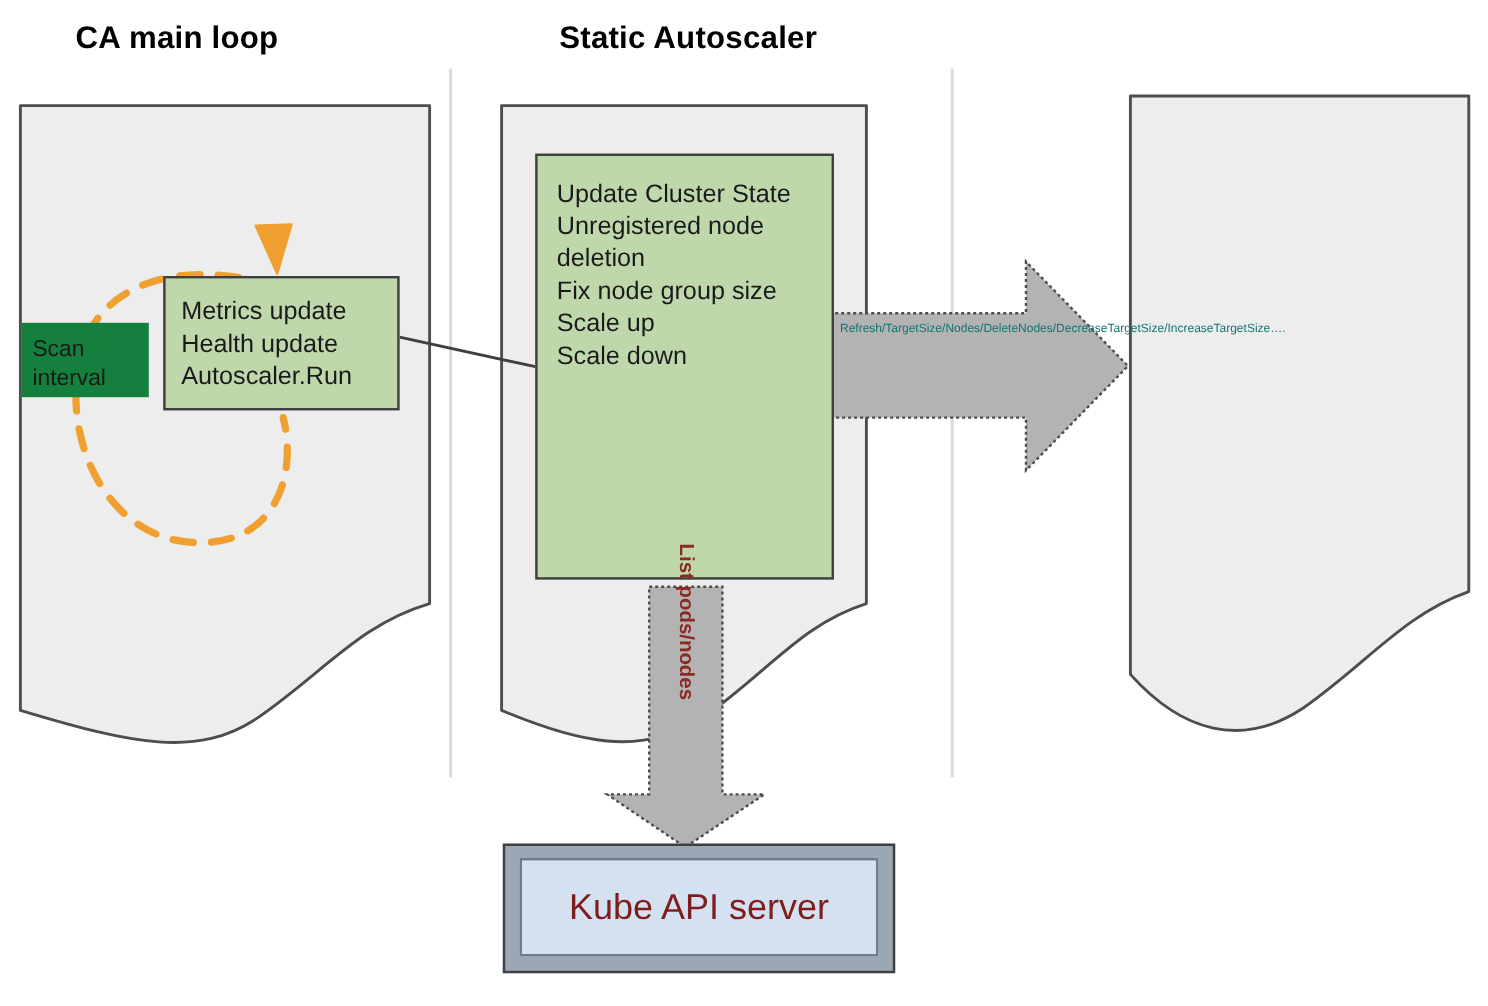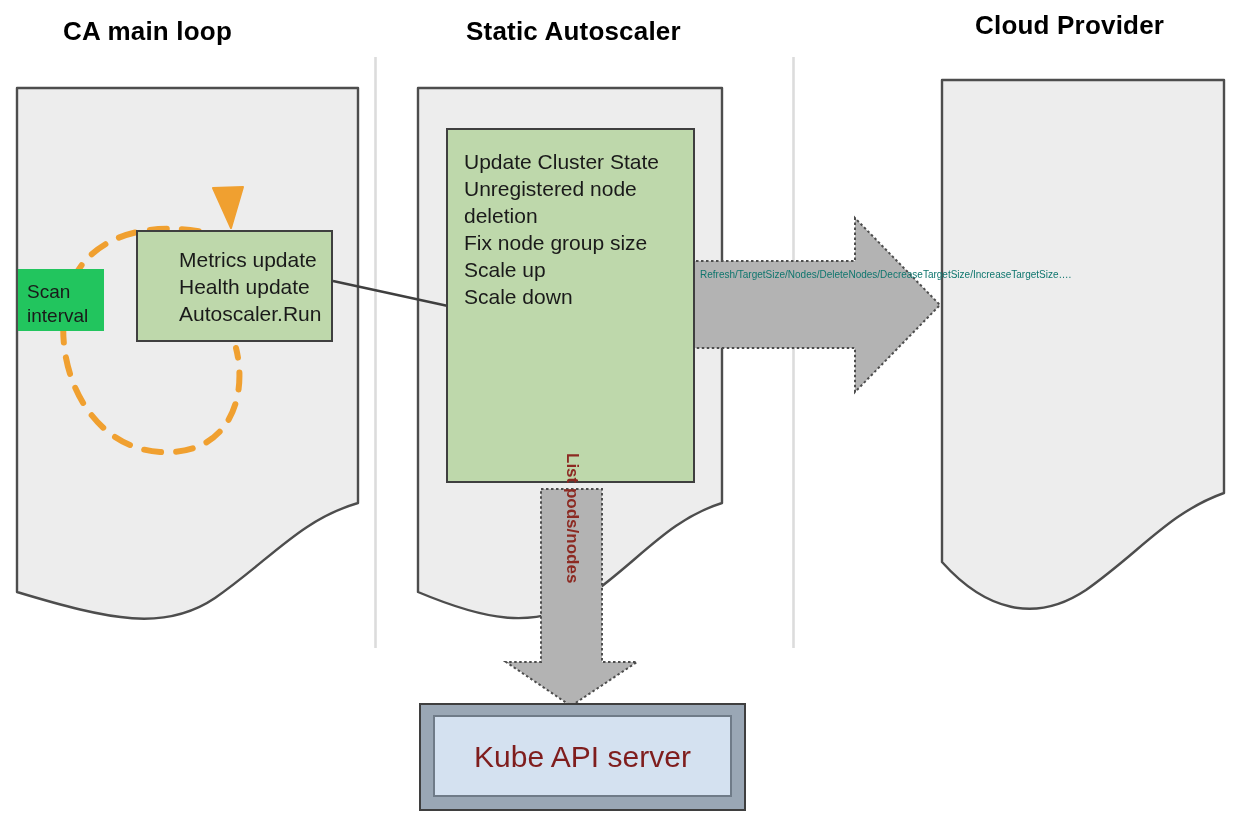--- a/index.html
+++ b/index.html
@@ -56,42 +56,41 @@
   #box-metrics {
     left: 136px;
     top: 230px;
     width: 197px;
     height: 112px;
   }
   #box-metrics .node-text {
     position: absolute;
     left: 13px;
     top: 14px;
-    margin-left: 28px;
   }
   #box-autoscaler-steps {
     left: 446px;
     top: 128px;
     width: 249px;
     height: 355px;
     text-decoration: underline;
   }
   #box-autoscaler-steps .node-text {
     position: absolute;
     left: 16px;
     top: 18px;
   }
 
   #note-scan-interval {
     position: absolute;
     left: 18px;
     top: 269px;
-    width: 86px;
+    width: 106px;
     height: 62px;
-    background: #22c55e;
+    background: #15803d;
   }
   #note-scan-interval .note-text {
     position: absolute;
     left: 9px;
     top: 11px;
     font-size: 19px;
     line-height: 24px;
     color: #1a1a1a;
     white-space: pre-line;
   }
@@ -183,21 +182,20 @@
 
     <line x1="333" y1="281" x2="448" y2="306" stroke="#3f3f3f" stroke-width="2.4"></line>
 
     <path d="M 691,261 L 855,261 L 855,218 L 940,305 L 855,392 L 855,348 L 691,348 Z" fill="#b3b3b3" stroke="#4d4d4d" stroke-width="2" stroke-dasharray="2.5 2.5" stroke-linejoin="miter"></path>
 
     <path d="M 541,489 L 602,489 L 602,662 L 637,662 L 571,706 L 506,662 L 541,662 Z" fill="#b3b3b3" stroke="#4d4d4d" stroke-width="2" stroke-dasharray="2.5 2.5" stroke-linejoin="miter"></path>
   </svg>
 
   <div class="lane-title" id="lane-title-1">Static Autoscaler</div>
   <div class="lane-title" id="lane-title-0">CA main loop</div>
-  <div class="lane-title" id="lane-title-2">Cloud Provider</div>
 
   <div id="note-scan-interval">
     <div class="note-text">Scan
 interval</div>
   </div>
 
   <div class="node-box" id="box-metrics">
     <div class="node-text">Metrics update
 Health update
 Autoscaler.Run</div>

